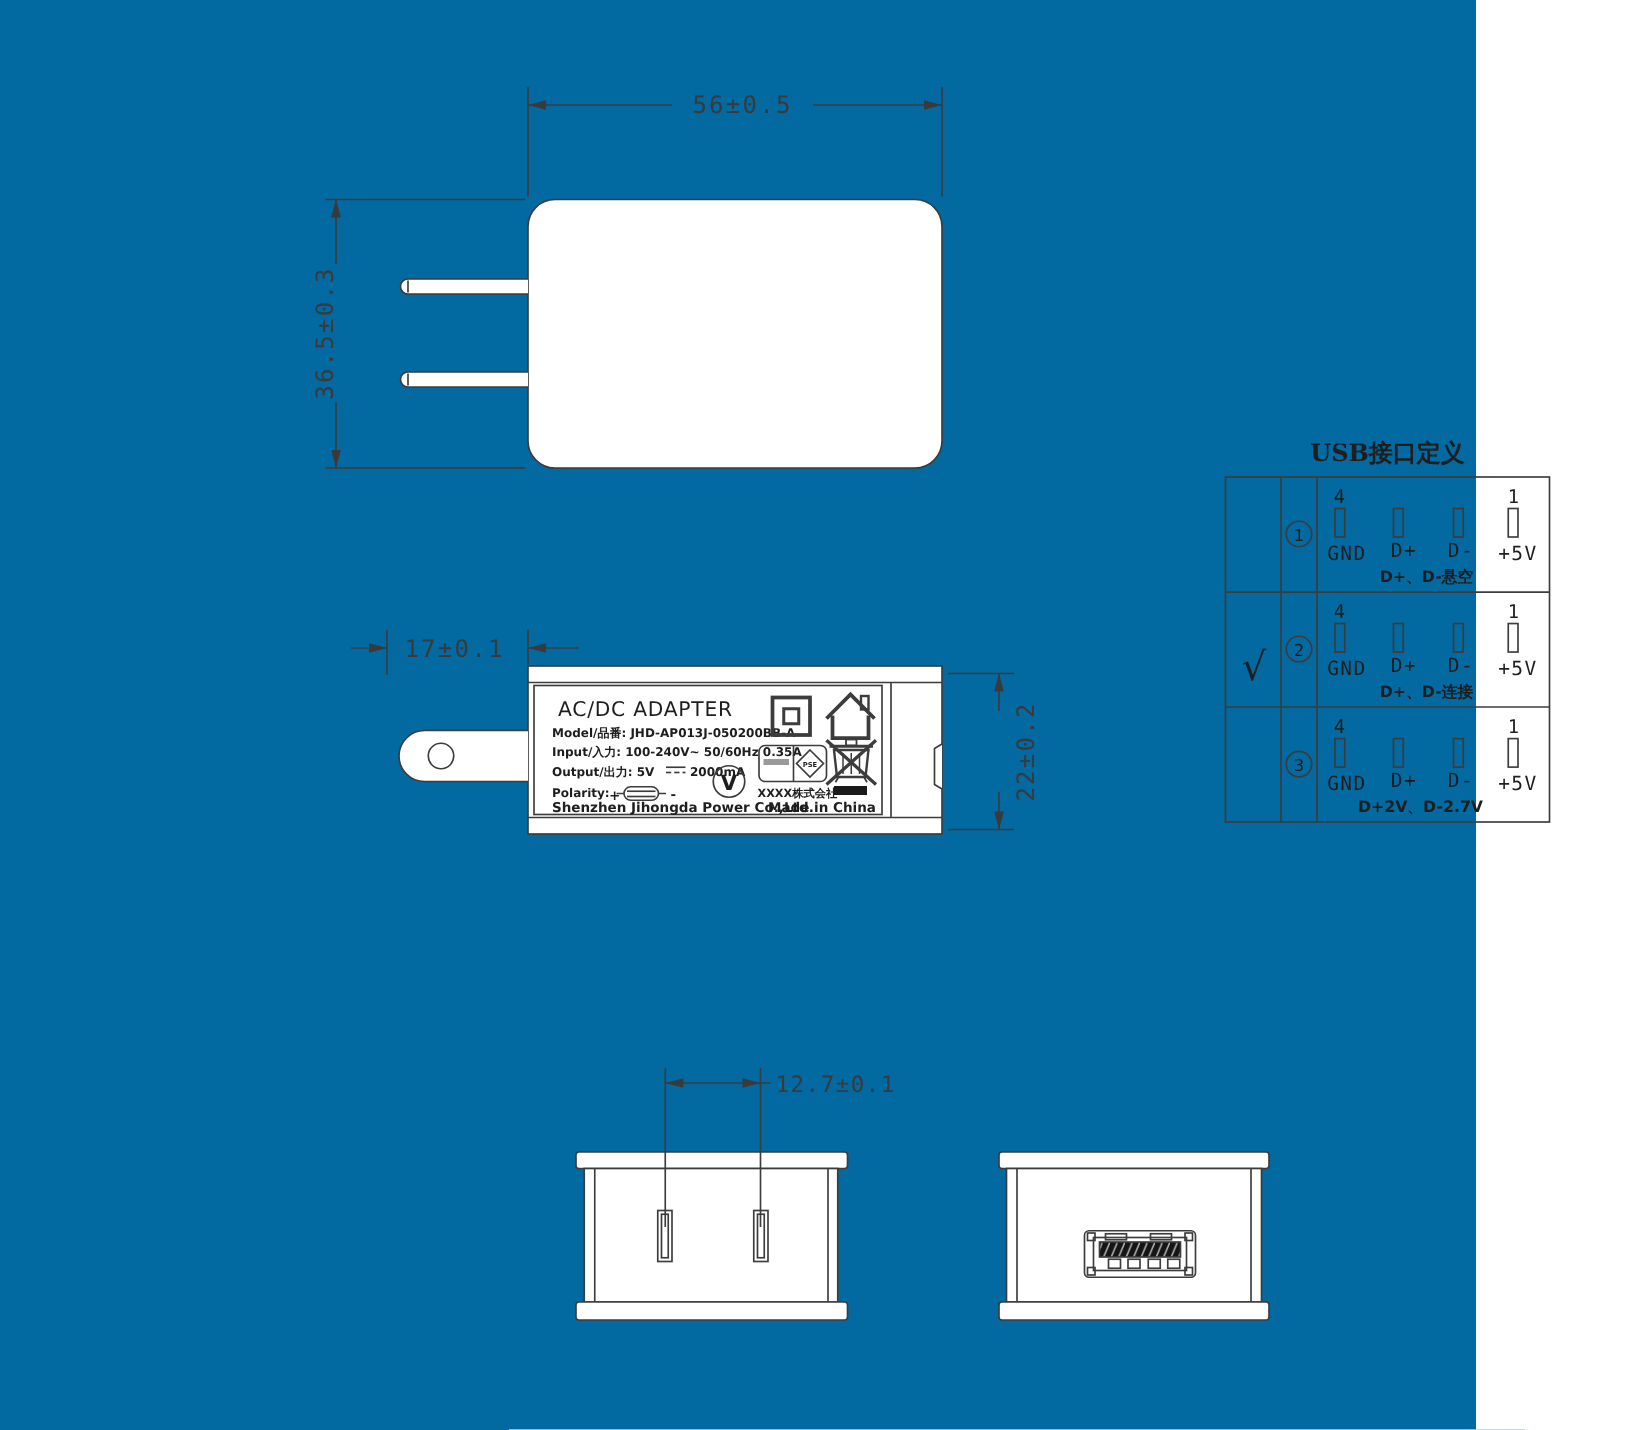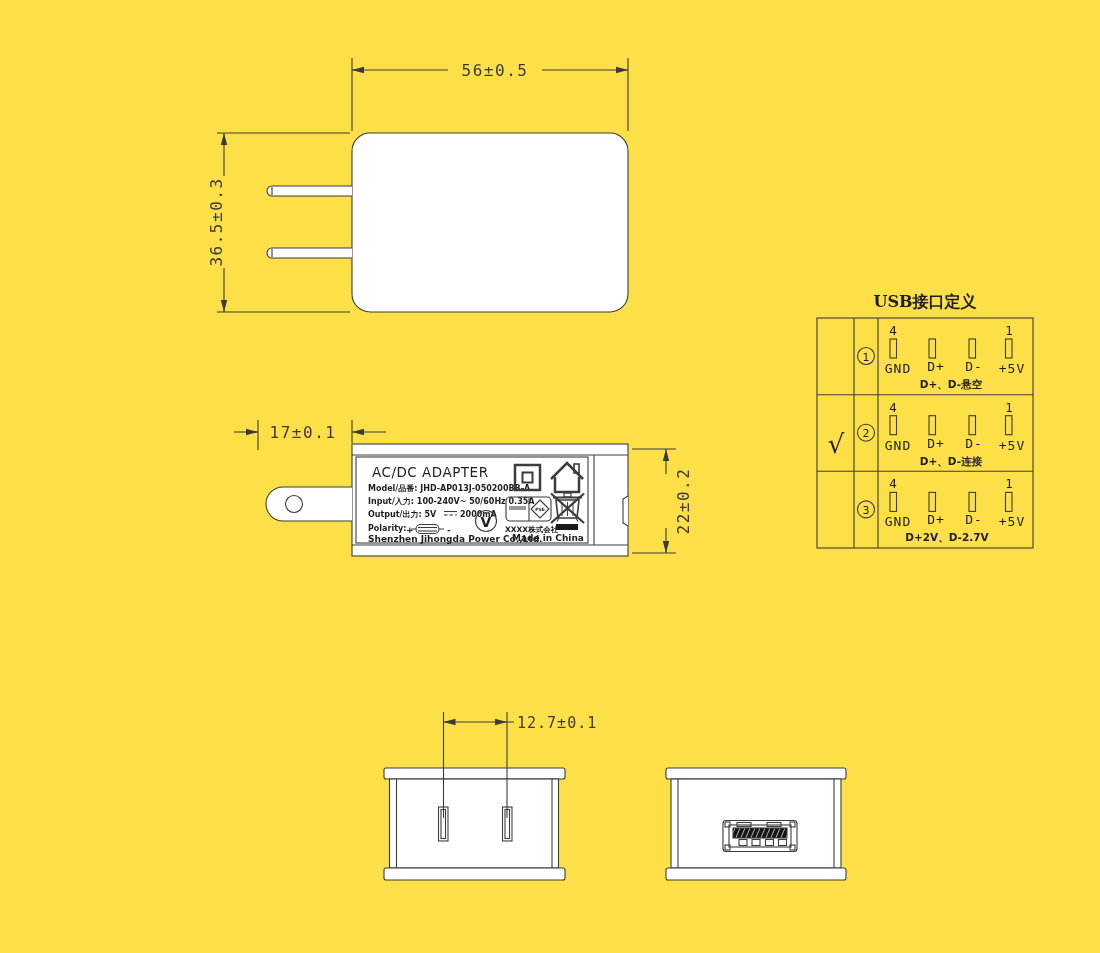--- a/index.html
+++ b/index.html
@@ -1,16 +1,16 @@
 <!DOCTYPE html>
 <html><head>
 <meta charset="utf-8">
 <style>
   html,body{margin:0;padding:0;background:#ffffff;}
-  #canvas{width:1100px;height:953px;position:relative;background:#fde047;}
+  #canvas{width:984px;height:953px;position:relative;background:#0369a1;}
   text{font-family:"DejaVu Sans",sans-serif;fill:#1e1e1e;stroke:none;}
   .ln{stroke:#3c3c3c;fill:none;stroke-width:1.1;}
   .lnw{fill:#ffffff;stroke:#3c3c3c;stroke-width:1.1;}
   .thk{stroke-width:2.5;}
   .dim{font-family:"DejaVu Sans Mono",monospace;font-size:16px;letter-spacing:1.5px;fill:#3a3a3a;}
   .dims{font-size:15px;letter-spacing:1px;}
   .arr{fill:#3a3a3a;stroke:none;}
   .t13{font-size:13.5px;letter-spacing:.5px;}
   .t8{font-size:8px;font-weight:600;}
   .t9{font-size:9px;font-weight:600;}

